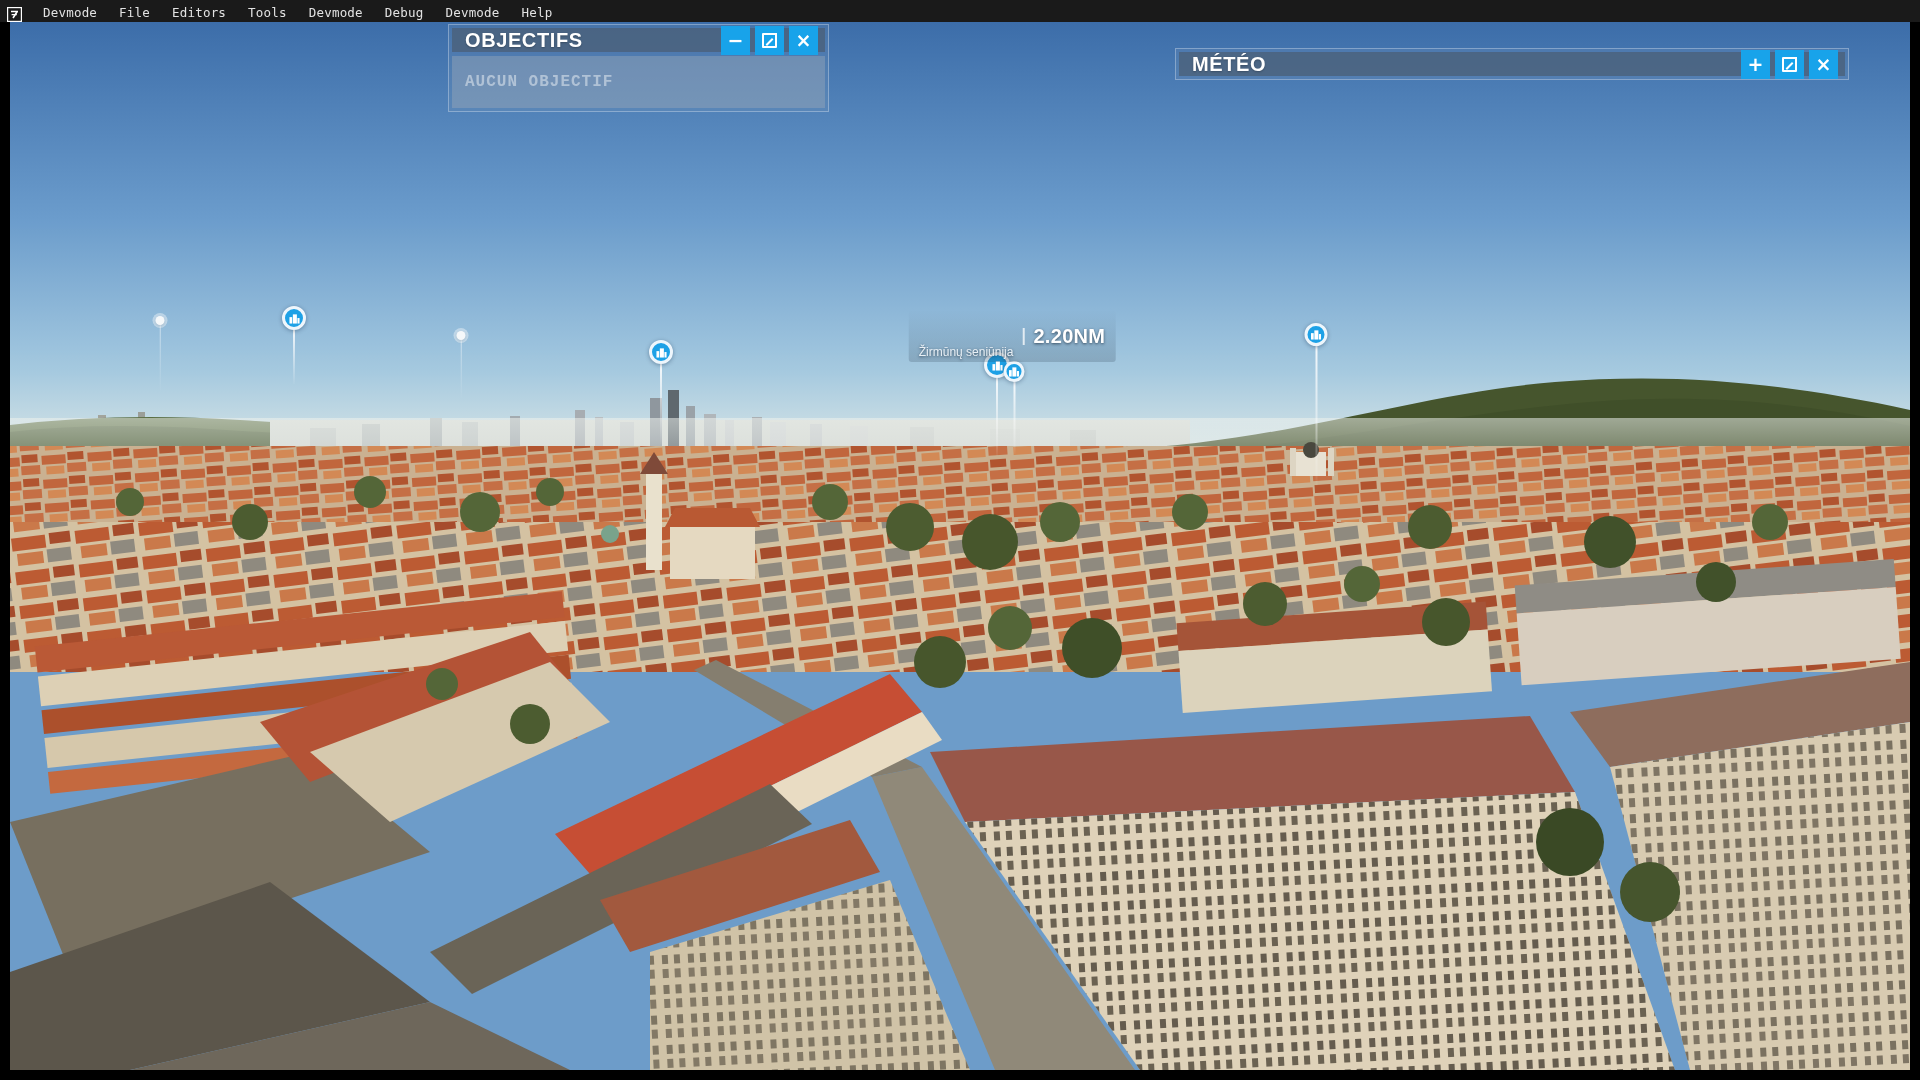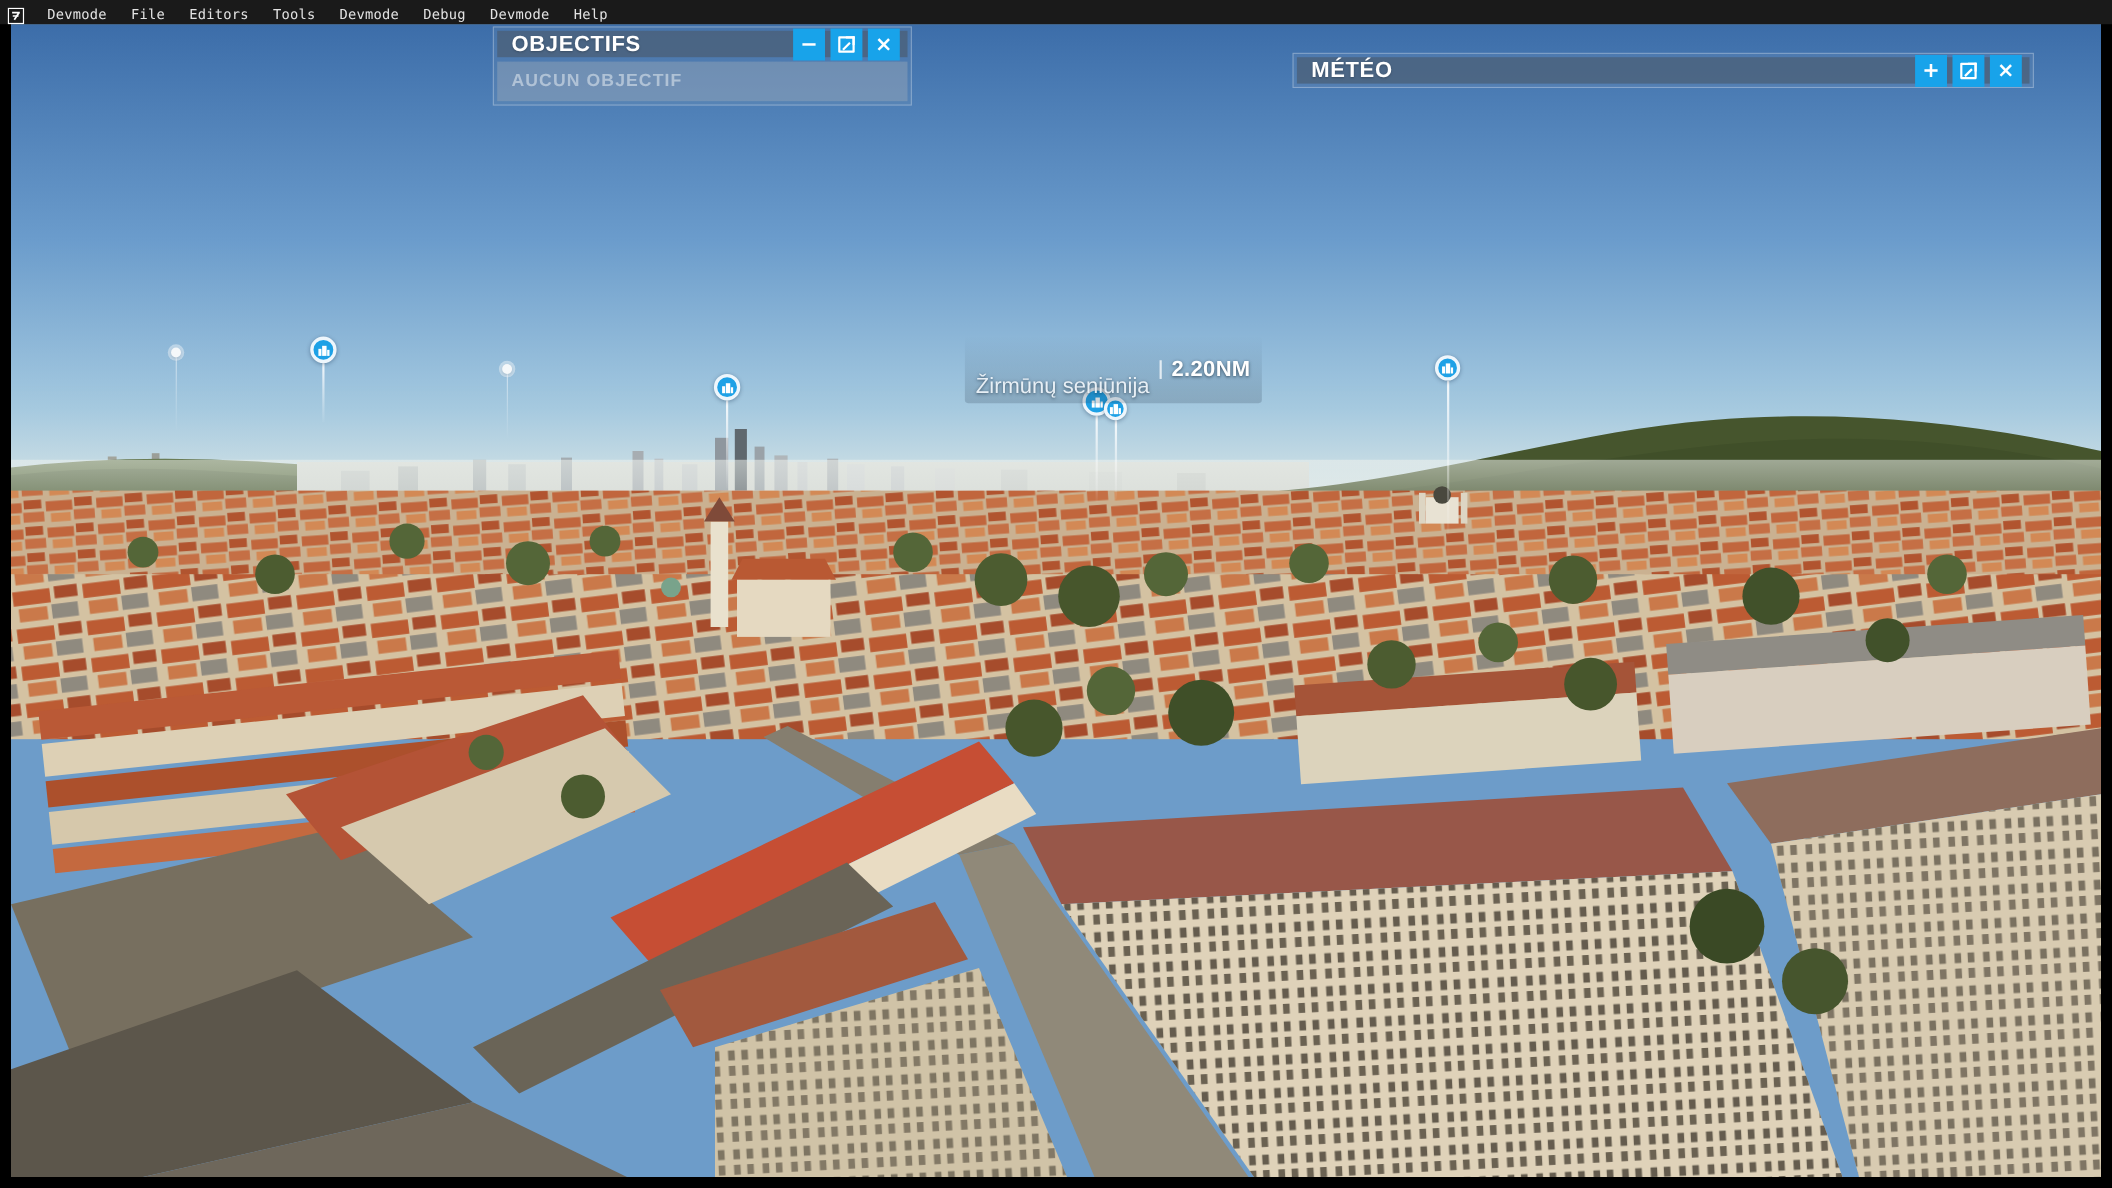--- a/index.html
+++ b/index.html
@@ -21,38 +21,38 @@
                text-shadow:0 1px 2px rgba(0,0,0,.25);}
   .panel-buttons{display:flex;gap:5px;margin-right:7px;}
   .pbtn{width:29px;height:29px;border:none;background:#18a3ea;color:#fff;display:flex;align-items:center;
         justify-content:center;cursor:pointer;padding:0;}
   .pbtn .glyph{font-size:19px;font-weight:bold;line-height:1;font-family:"DejaVu Sans",sans-serif;}
   .icon-popout{width:11px;height:11px;border:2px solid #fff;border-radius:1px;position:relative;display:block;}
   .icon-popout::after{content:"";position:absolute;right:-2px;top:-2px;width:6px;height:6px;
         border-top:2px solid #fff;border-right:2px solid #fff;}
   .icon-popout::before{content:"";position:absolute;left:1px;top:6px;width:9px;height:2px;background:#fff;
         transform:rotate(-45deg);transform-origin:center;}
-  .panel-row{height:36px;margin-top:4px;background:rgba(150,166,184,.45);display:flex;align-items:center;}
+  .panel-row{height:52px;margin-top:4px;background:rgba(150,166,184,.45);display:flex;align-items:center;font-family:Liberation Mono, monospace;}
   .panel-row-label{color:rgba(214,224,234,.62);font-size:16px;font-weight:600;letter-spacing:1px;padding-left:13px;}
   
   .markers-layer{position:absolute;inset:0;z-index:30;pointer-events:none;}
   .poi{position:absolute;transform:translateX(-50%);pointer-events:auto;}
   .poi .badge{position:relative;z-index:2;margin:0 auto;}
   .poi-city .badge{width:24px;height:24px;border-radius:50%;background:#1ea1e6;border:3px solid #eef6fc;
         box-sizing:border-box;box-shadow:0 1px 4px rgba(0,30,60,.35);display:flex;align-items:center;justify-content:center;}
   .poi-city .badge svg{width:11px;height:11px;fill:#fff;}
   .poi-dot .badge{width:9px;height:9px;border-radius:50%;background:#f5f8fa;
         box-shadow:0 0 0 3px rgba(255,255,255,.4),0 1px 3px rgba(0,20,40,.3);}
   .poi .leader{position:absolute;left:50%;transform:translateX(-50%);z-index:1;}
   .poi-city .leader{width:2px;background:linear-gradient(rgba(255,255,255,.9),rgba(255,255,255,.03));}
   .poi-dot .leader{width:1.5px;background:linear-gradient(rgba(255,255,255,.55),rgba(255,255,255,.02));}
   .poi-label{position:absolute;transform:translate(-50%,-50%);z-index:31;display:flex;align-items:center;
         color:#fff;white-space:nowrap;text-shadow:0 1px 3px rgba(10,25,40,.65);
         background:linear-gradient(rgba(40,60,80,.0),rgba(40,60,80,.22));border-radius:3px;padding:3px 10px;}
-  .poi-label .nm{font-size:20px;font-weight:400;color:rgba(238,244,250,.95);margin-top:32px;}
+  .poi-label .nm{font-size:12px;font-weight:400;color:rgba(238,244,250,.95);margin-top:32px;}
   .poi-label .divider{display:inline-block;width:2px;height:17px;background:rgba(255,255,255,.75);margin:0 9px;}
   .poi-label b{font-size:20px;font-weight:bold;letter-spacing:.3px;}
 </style>
 </head>
 <body>
 
 <div class="menubar">
   <span class="logo">
     <svg width="15" height="15" viewBox="0 0 15 15">
       <rect x="0.5" y="0.5" width="14" height="14" fill="none" stroke="#ffffff" stroke-width="1.4"></rect>

